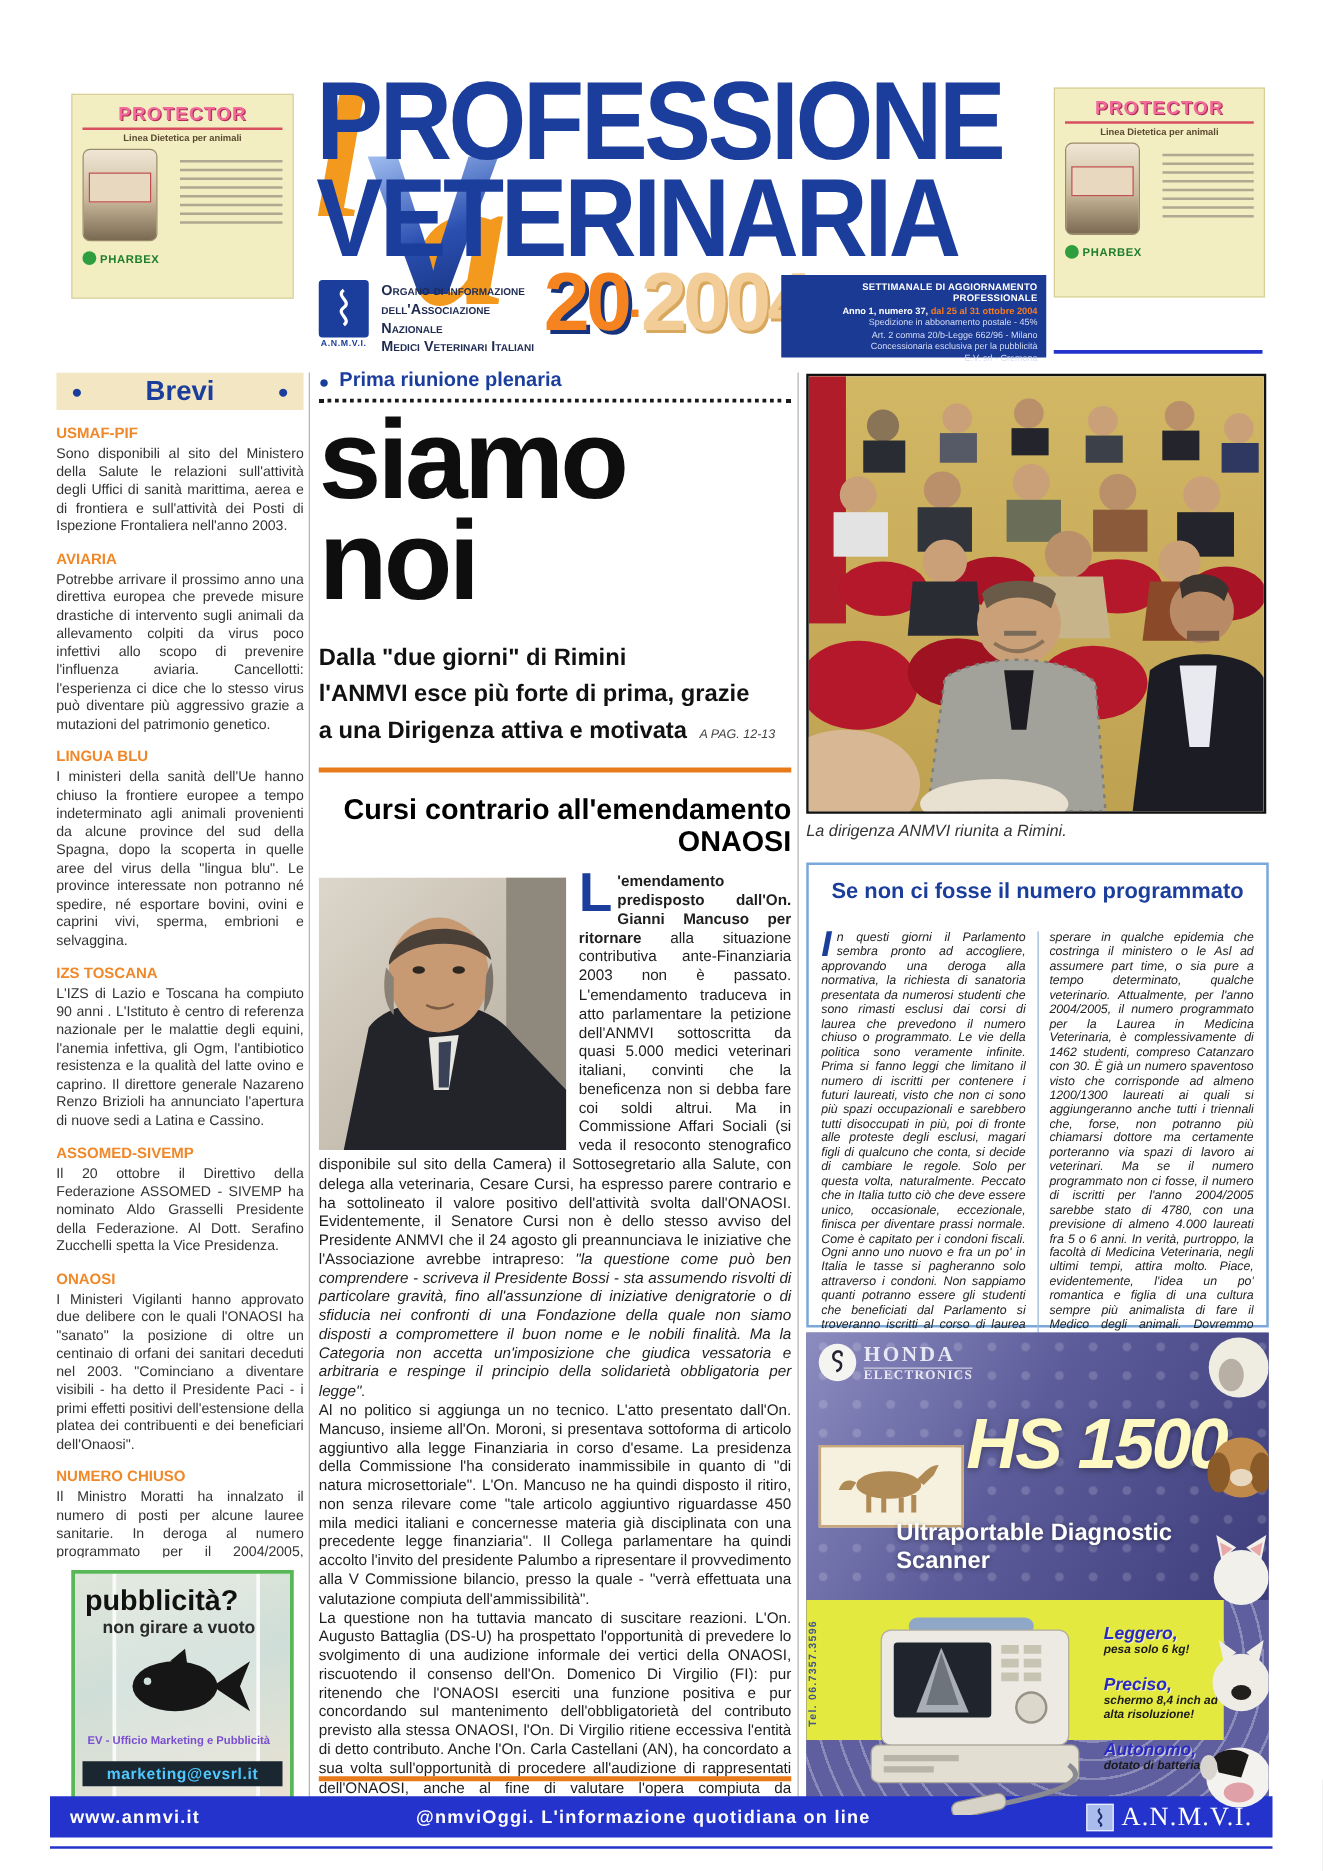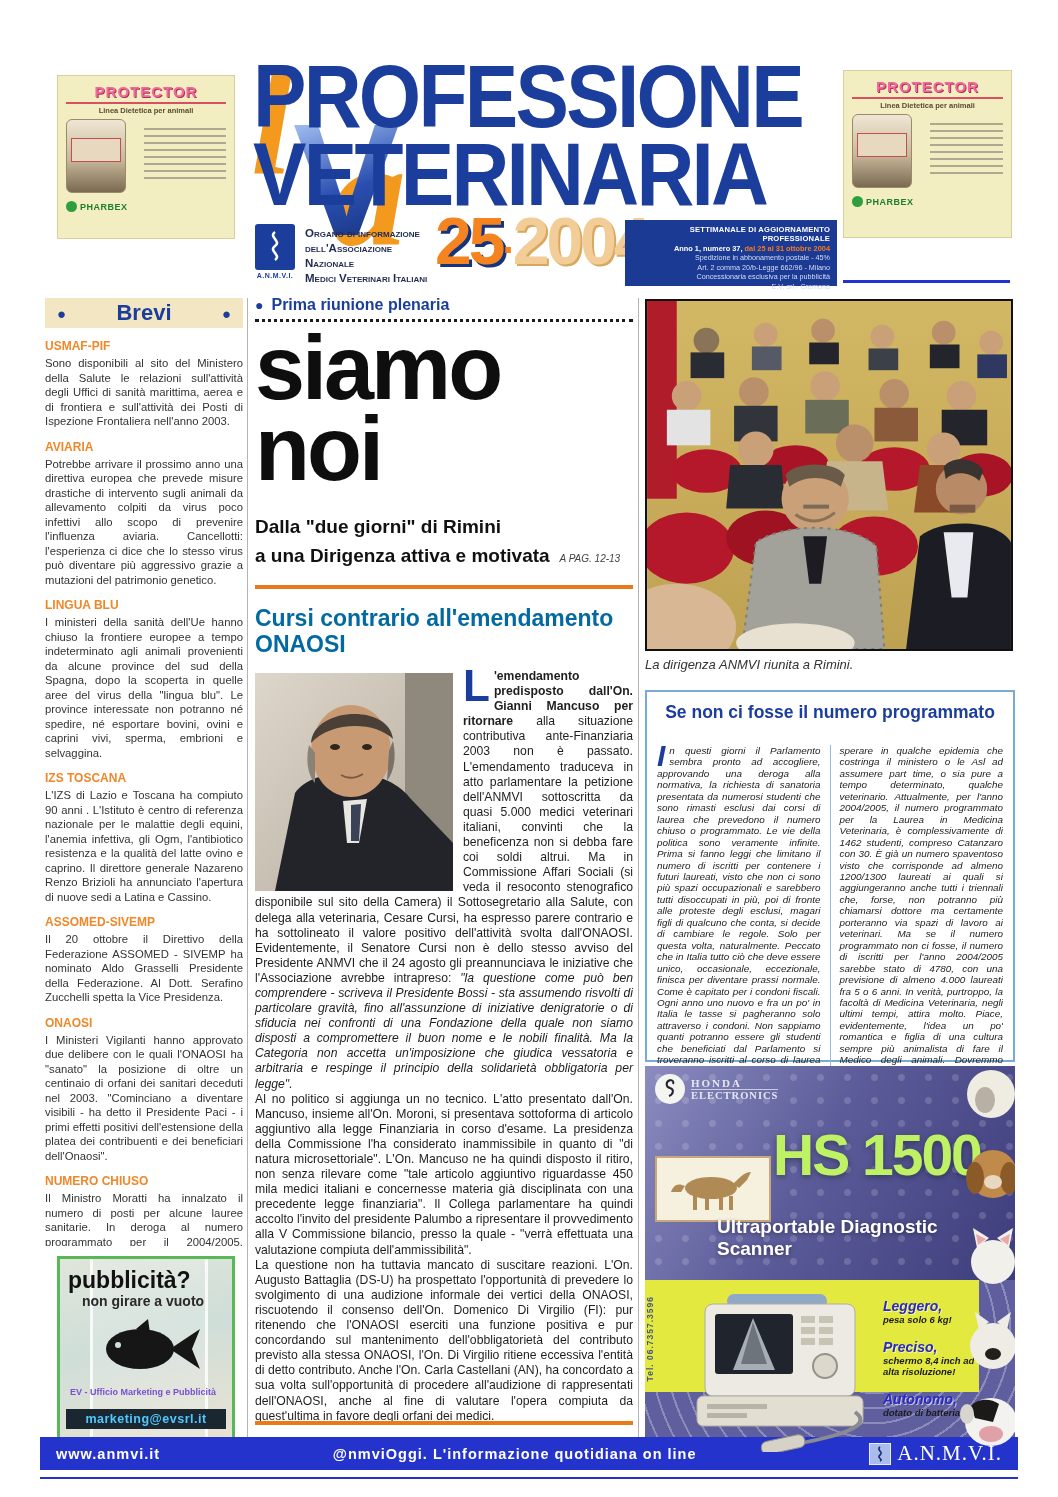--- a/index.html
+++ b/index.html
@@ -75,21 +75,21 @@
   
   .center{position:absolute;left:255px;top:296px;width:378px;}
   .kicker{display:flex;align-items:center;gap:8px;color:#1b3e9c;font-weight:700;font-size:16px;}
   .kicker-dot{font-size:14px;}
   .dotted-rule{border-bottom:3px dotted #1a1a1a;margin-top:5px;}
   .hl1{font-weight:800;font-size:92px;line-height:.9;letter-spacing:-4px;color:#1b3e9c;margin-top:16px;}
   .hl2{font-weight:800;font-size:90px;line-height:.9;letter-spacing:-3px;color:#0e0e0e;margin-top:6px;}
   .deck{margin-top:22px;font-size:19px;font-weight:800;line-height:29px;color:#111;}
   .pageref{font-size:10px;font-style:italic;font-weight:400;color:#444;margin-left:10px;}
   .orange-rule{height:4px;background:#e87a1a;margin-top:12px;}
-  .art-title{margin-top:16px;text-align:left;color:#0369a1;font-weight:800;font-size:23px;line-height:26px;}
+  .art-title{margin-top:16px;text-align:right;color:#000000;font-weight:800;font-size:23px;line-height:26px;}
   .art-body{margin-top:12px;font-size:12.2px;line-height:15.1px;text-align:justify;color:#1e1e1e;}
   .art-photo{float:left;width:198px;height:218px;margin:4px 10px 4px 0;}
   .dropcap{float:left;font-size:44px;line-height:34px;font-weight:800;color:#1b3e9c;padding-right:4px;}
   .lead{font-weight:800;}
   .quote{font-style:italic;}
   .orange-rule2{position:absolute;left:255px;top:1421px;width:378px;height:4px;background:#e87a1a;}
   
   .rphoto{position:absolute;left:645px;top:299px;width:368px;height:352px;border:2px solid #111;box-sizing:border-box;}
   .rcaption{position:absolute;left:645px;top:657px;font-style:italic;font-size:13px;color:#333;}
   .numbox{position:absolute;left:645px;top:690px;width:370px;height:372px;border:2px solid #7aa8d8;
@@ -105,26 +105,26 @@
           background:linear-gradient(120deg,#8c8cc0 0%,#5c5c9a 45%,#3d3d7c 100%);
           background-image:radial-gradient(circle,rgba(255,255,255,.16) 3px,transparent 4px),
                            linear-gradient(120deg,#8c8cc0 0%,#5c5c9a 45%,#3d3d7c 100%);
           background-size:27px 23px,100% 100%;}
   .hs-rings{position:absolute;left:0;top:214px;right:0;bottom:0;background:#5f5fa0;
           background-image:repeating-radial-gradient(circle at 62% 30%,rgba(255,255,255,.28) 0 2px,transparent 2px 15px);}
   .hs-yellow{position:absolute;left:0;top:214px;right:36px;height:112px;background:#e3e93f;}
   .honda{position:absolute;left:10px;top:8px;display:flex;gap:6px;align-items:center;z-index:5;}
   .honda-circle{width:30px;height:30px;border-radius:50%;background:#f4f4f0;display:flex;align-items:center;justify-content:center;}
   .honda-text{color:#e8e8f4;font-family:"Liberation Serif",serif;font-weight:700;}
-  .honda-t1{font-size:11px;letter-spacing:2px;}
+  .honda-t1{font-size:17px;letter-spacing:2px;}
   .honda-t2{font-size:10.5px;letter-spacing:1px;border-top:1px solid #ccd;}
   .horse-card{position:absolute;left:10px;top:90px;width:112px;height:62px;background:#f6f1df;
               border:2px solid #c8a87a;z-index:5;}
-  .hs-name{position:absolute;left:128px;top:56px;font-size:57px;font-weight:800;color:#bef264;letter-spacing:-2px;
-           text-shadow:0 2px 6px rgba(0,0,0,.35);z-index:5;}
+  .hs-name{position:absolute;left:128px;top:56px;font-size:57px;font-weight:800;color:#fef9c3;letter-spacing:-2px;
+           text-shadow:0 2px 6px rgba(0,0,0,.35);z-index:5;font-style:italic;}
   .hs-tag{position:absolute;left:72px;top:150px;font-size:19px;font-weight:700;color:#fff;z-index:5;
           text-shadow:0 1px 4px rgba(0,0,0,.4);}
   .hs-device{position:absolute;left:32px;top:226px;z-index:6;}
   .hs-feats{position:absolute;left:238px;top:232px;width:104px;z-index:6;}
   .feat{margin-bottom:14px;}
   .feat-t{color:#2a2ac0;font-weight:800;font-style:italic;font-size:14px;text-shadow:1px 1px 0 rgba(255,255,255,.6);}
   .feat-d{color:#1a1a1a;font-style:italic;font-size:9.5px;font-weight:700;line-height:11px;}
   .hs-animals{position:absolute;right:0;top:0;width:64px;height:388px;z-index:7;}
   .hs-contact{position:absolute;left:0px;top:230px;writing-mode:vertical-rl;transform:rotate(180deg);
               font-size:8.5px;font-weight:700;color:#44558a;z-index:8;letter-spacing:1px;}
@@ -199,21 +199,21 @@
             <path d="M11 2 C4 7,18 11,11 16 C4 21,18 25,11 30" stroke="#ffffff" stroke-width="2.6" fill="none"></path>
           </svg>
       </div>
       <div class="mast-logo-cap">A.N.M.V.I.</div>
       <div class="mast-org">
         <div>Organo di informazione</div>
         <div>dell'Associazione Nazionale</div>
         <div>Medici Veterinari Italiani</div>
       </div>
       <div class="mast-issue">
-        <span class="mi-n">25</span><span class="mi-d">·</span><span class="mi-y">2004</span>
+        <span class="mi-n">20</span><span class="mi-d">·</span><span class="mi-y">2004</span>
       </div>
       <div class="mast-info">
         <div class="mi-l1">SETTIMANALE DI AGGIORNAMENTO PROFESSIONALE</div>
         <div class="mi-l2"><span>Anno 1, numero 37, </span><span class="hl">dal 25 al 31 ottobre 2004</span></div>
         <div class="mi-sm">Spedizione in abbonamento postale - 45%</div>
         <div class="mi-sm">Art. 2 comma 20/b-Legge 662/96 - Milano</div>
         <div class="mi-sm">Concessionaria esclusiva per la pubblicità</div>
         <div class="mi-sm">E.V. srl - Cremona</div>
       </div>
     </div>
@@ -275,20 +275,21 @@
 
   <div class="center">
     <div class="kicker">
       <span class="kicker-dot">●</span>
       <span>Prima riunione plenaria</span>
     </div>
     <div class="dotted-rule"></div>
     <div class="hl2">siamo noi</div>
     <div class="deck">
       <div>Dalla "due giorni" di Rimini</div>
+      <div>l'ANMVI esce più forte di prima, grazie</div>
       <div><span>a una Dirigenza attiva e motivata</span><span class="pageref">A PAG. 12-13</span></div>
     </div>
     <div class="orange-rule"></div>
     <div class="art-title">
       <div>Cursi contrario all'emendamento</div>
       <div>ONAOSI</div>
     </div>
     <div class="art-body">
       <svg class="art-photo" viewBox="0 0 198 218">
         <defs>

